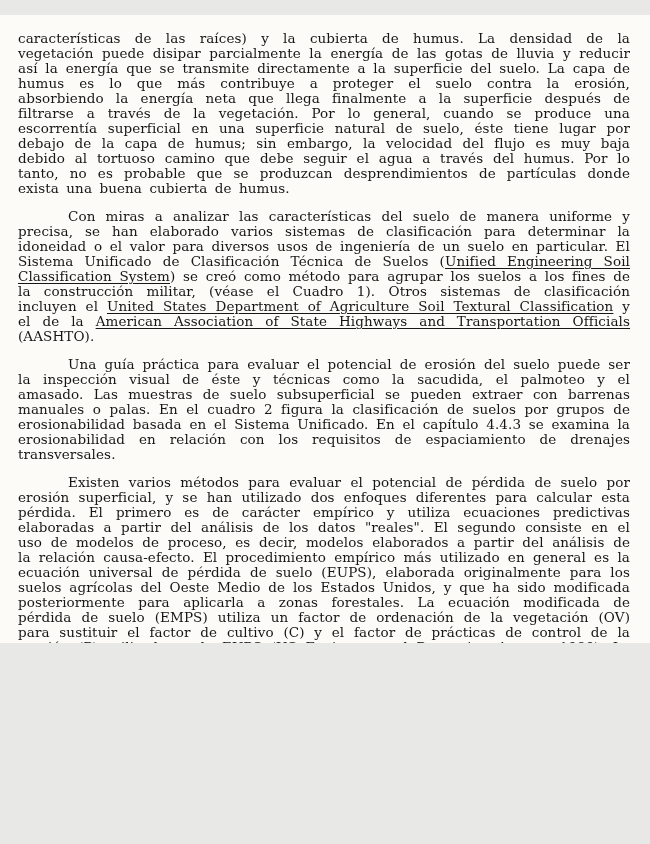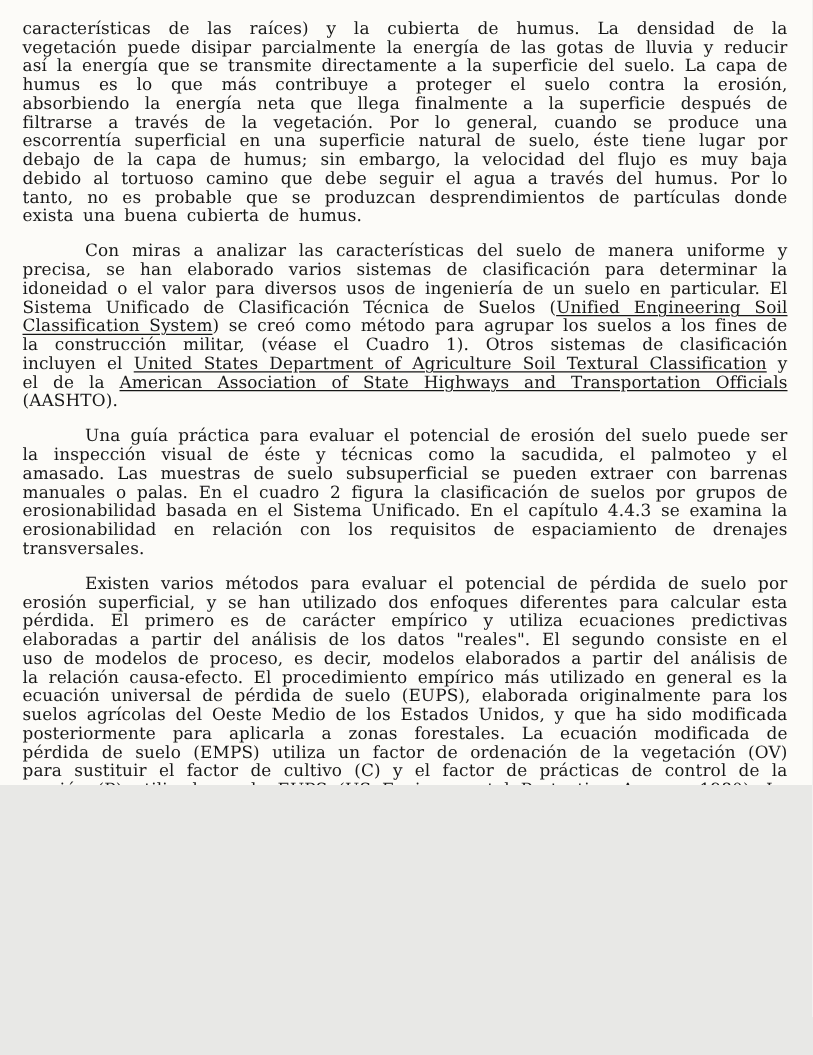--- a/index.html
+++ b/index.html
@@ -5,21 +5,21 @@
   html, body {
     margin: 0;
     padding: 0;
     background: #e8e8e6;
     font-family: "DejaVu Serif", serif;
   }
   .page {
     position: relative;
     width: 650px;
     height: 628px;
-    margin: 0 auto;
+    margin: 15px auto;
     background: #fcfbf8;
     box-sizing: border-box;
     padding: 10px 20px 0 18px;
     overflow: hidden;
     color: #161616;
   }
   .doc-body p.para {
     margin: 0 0 13px 0;
     font-size: 13.5px;
     line-height: 15px;

